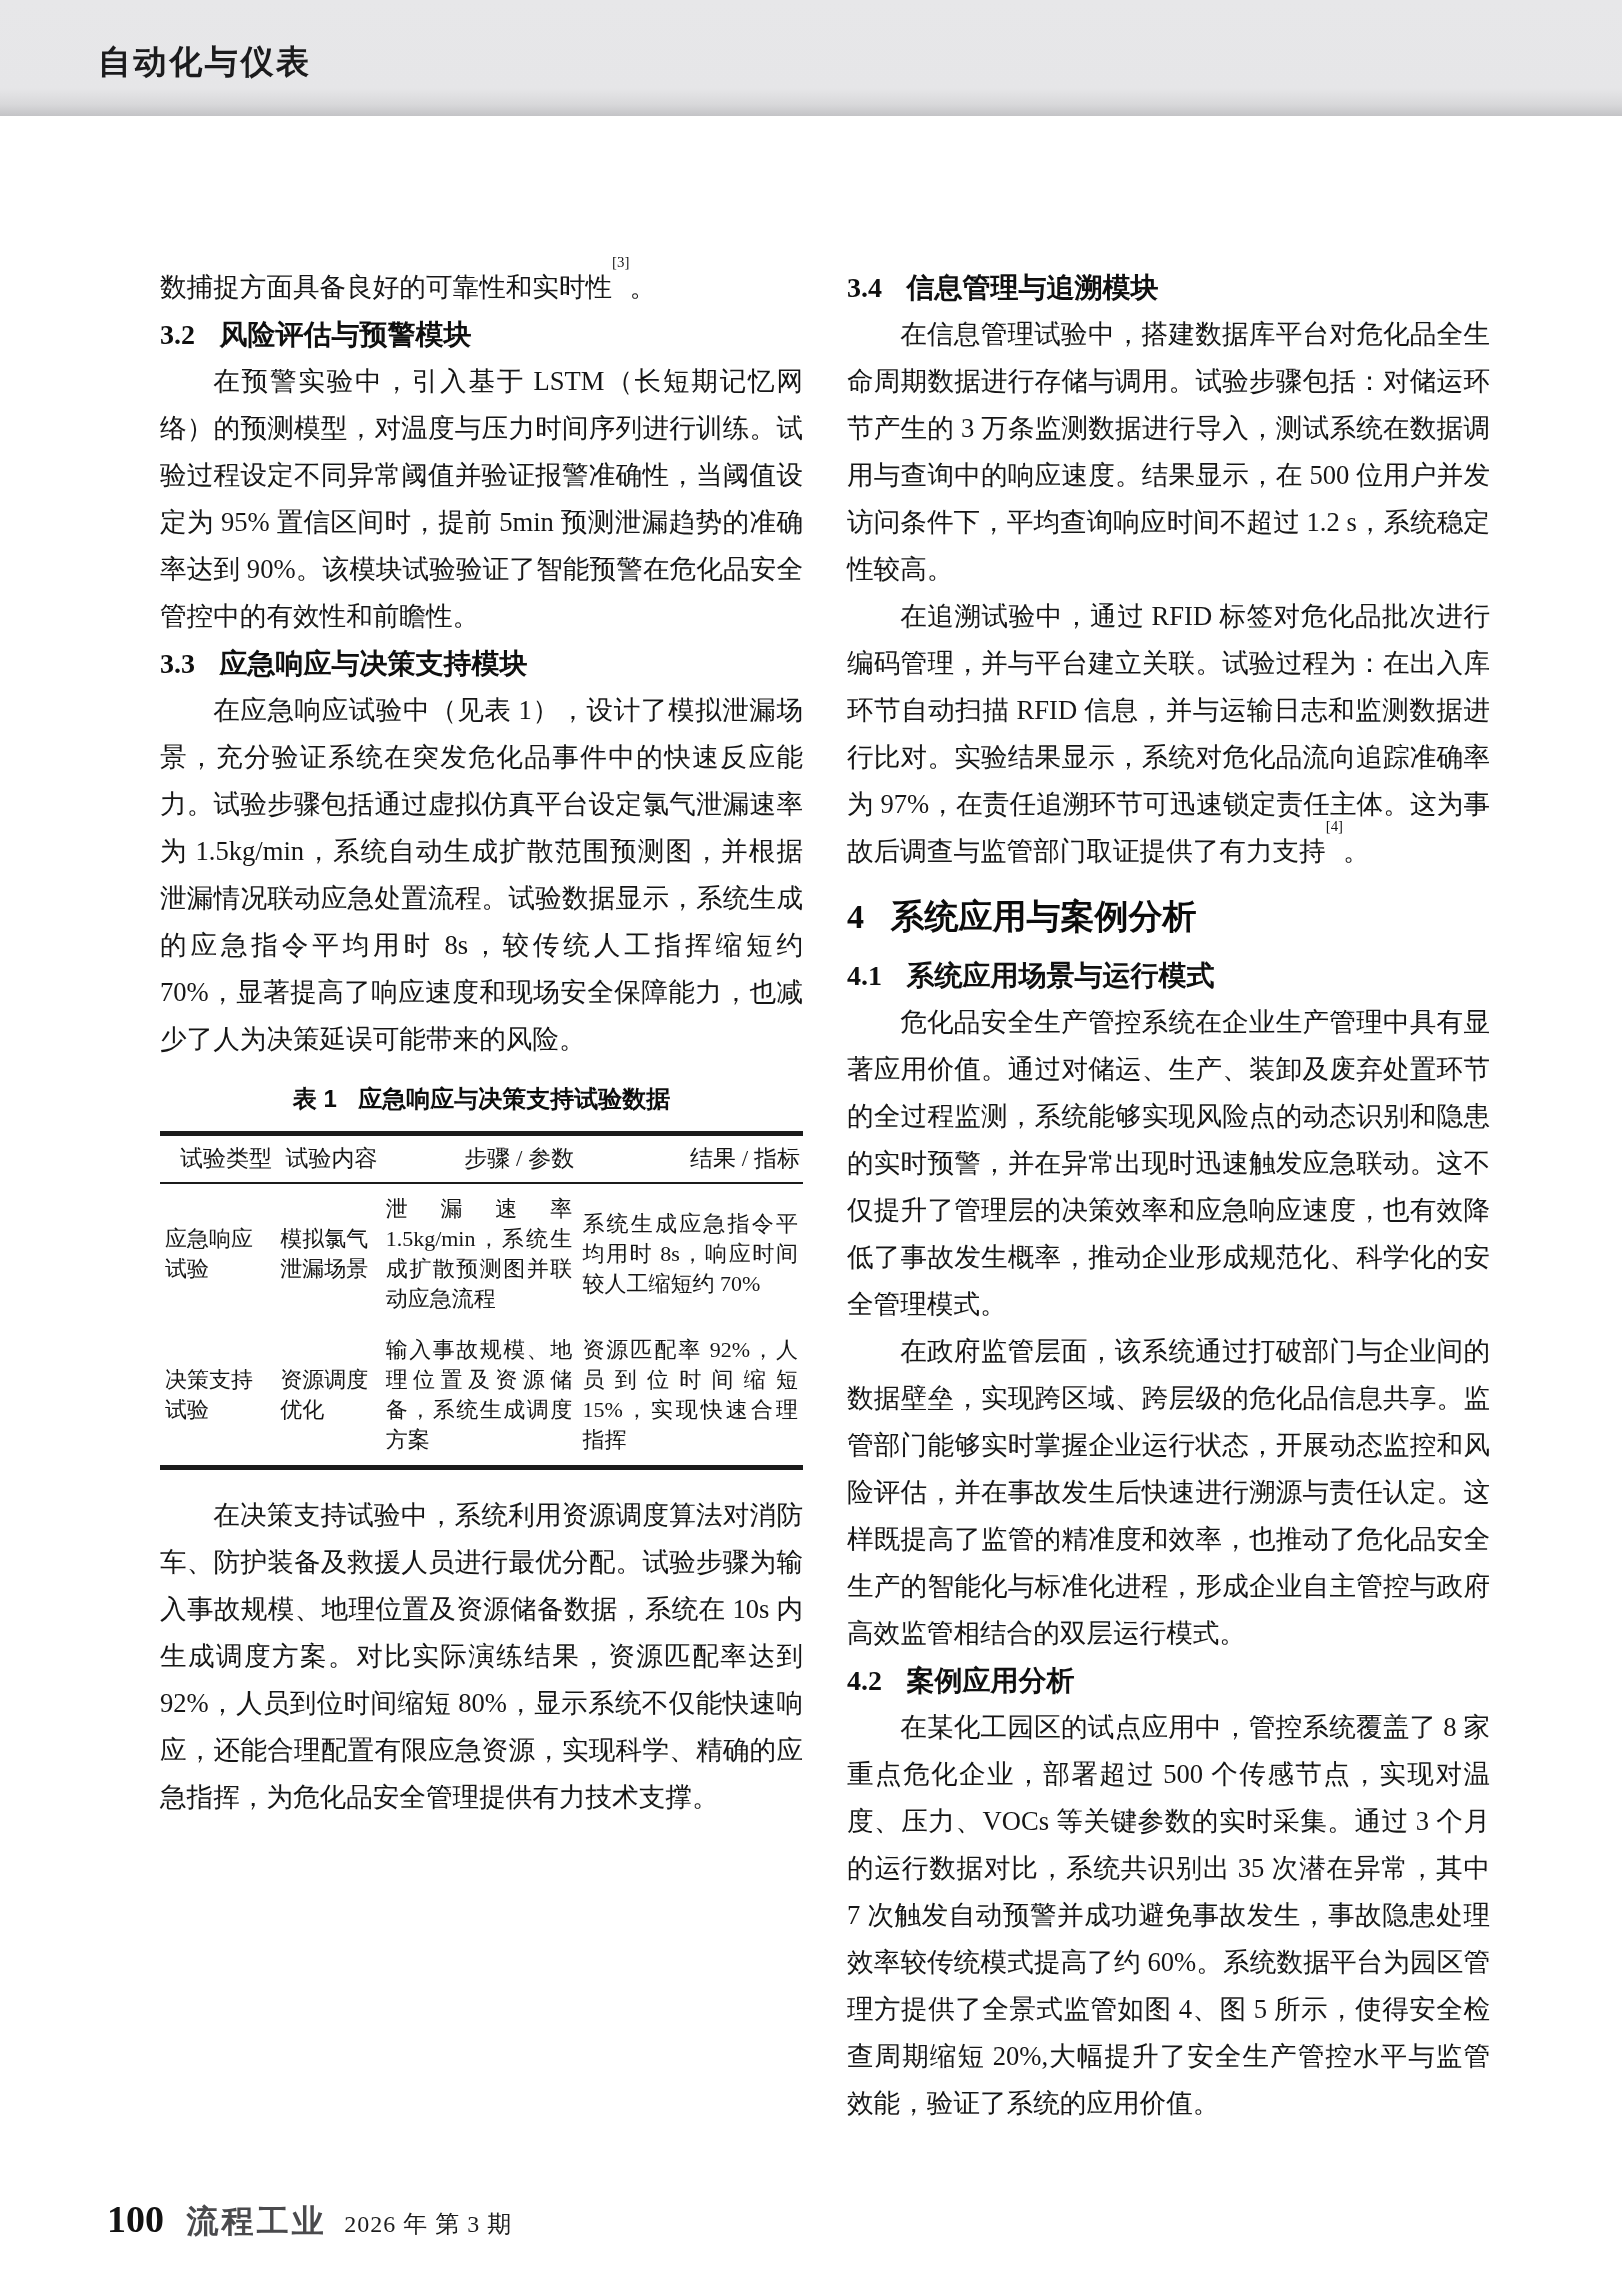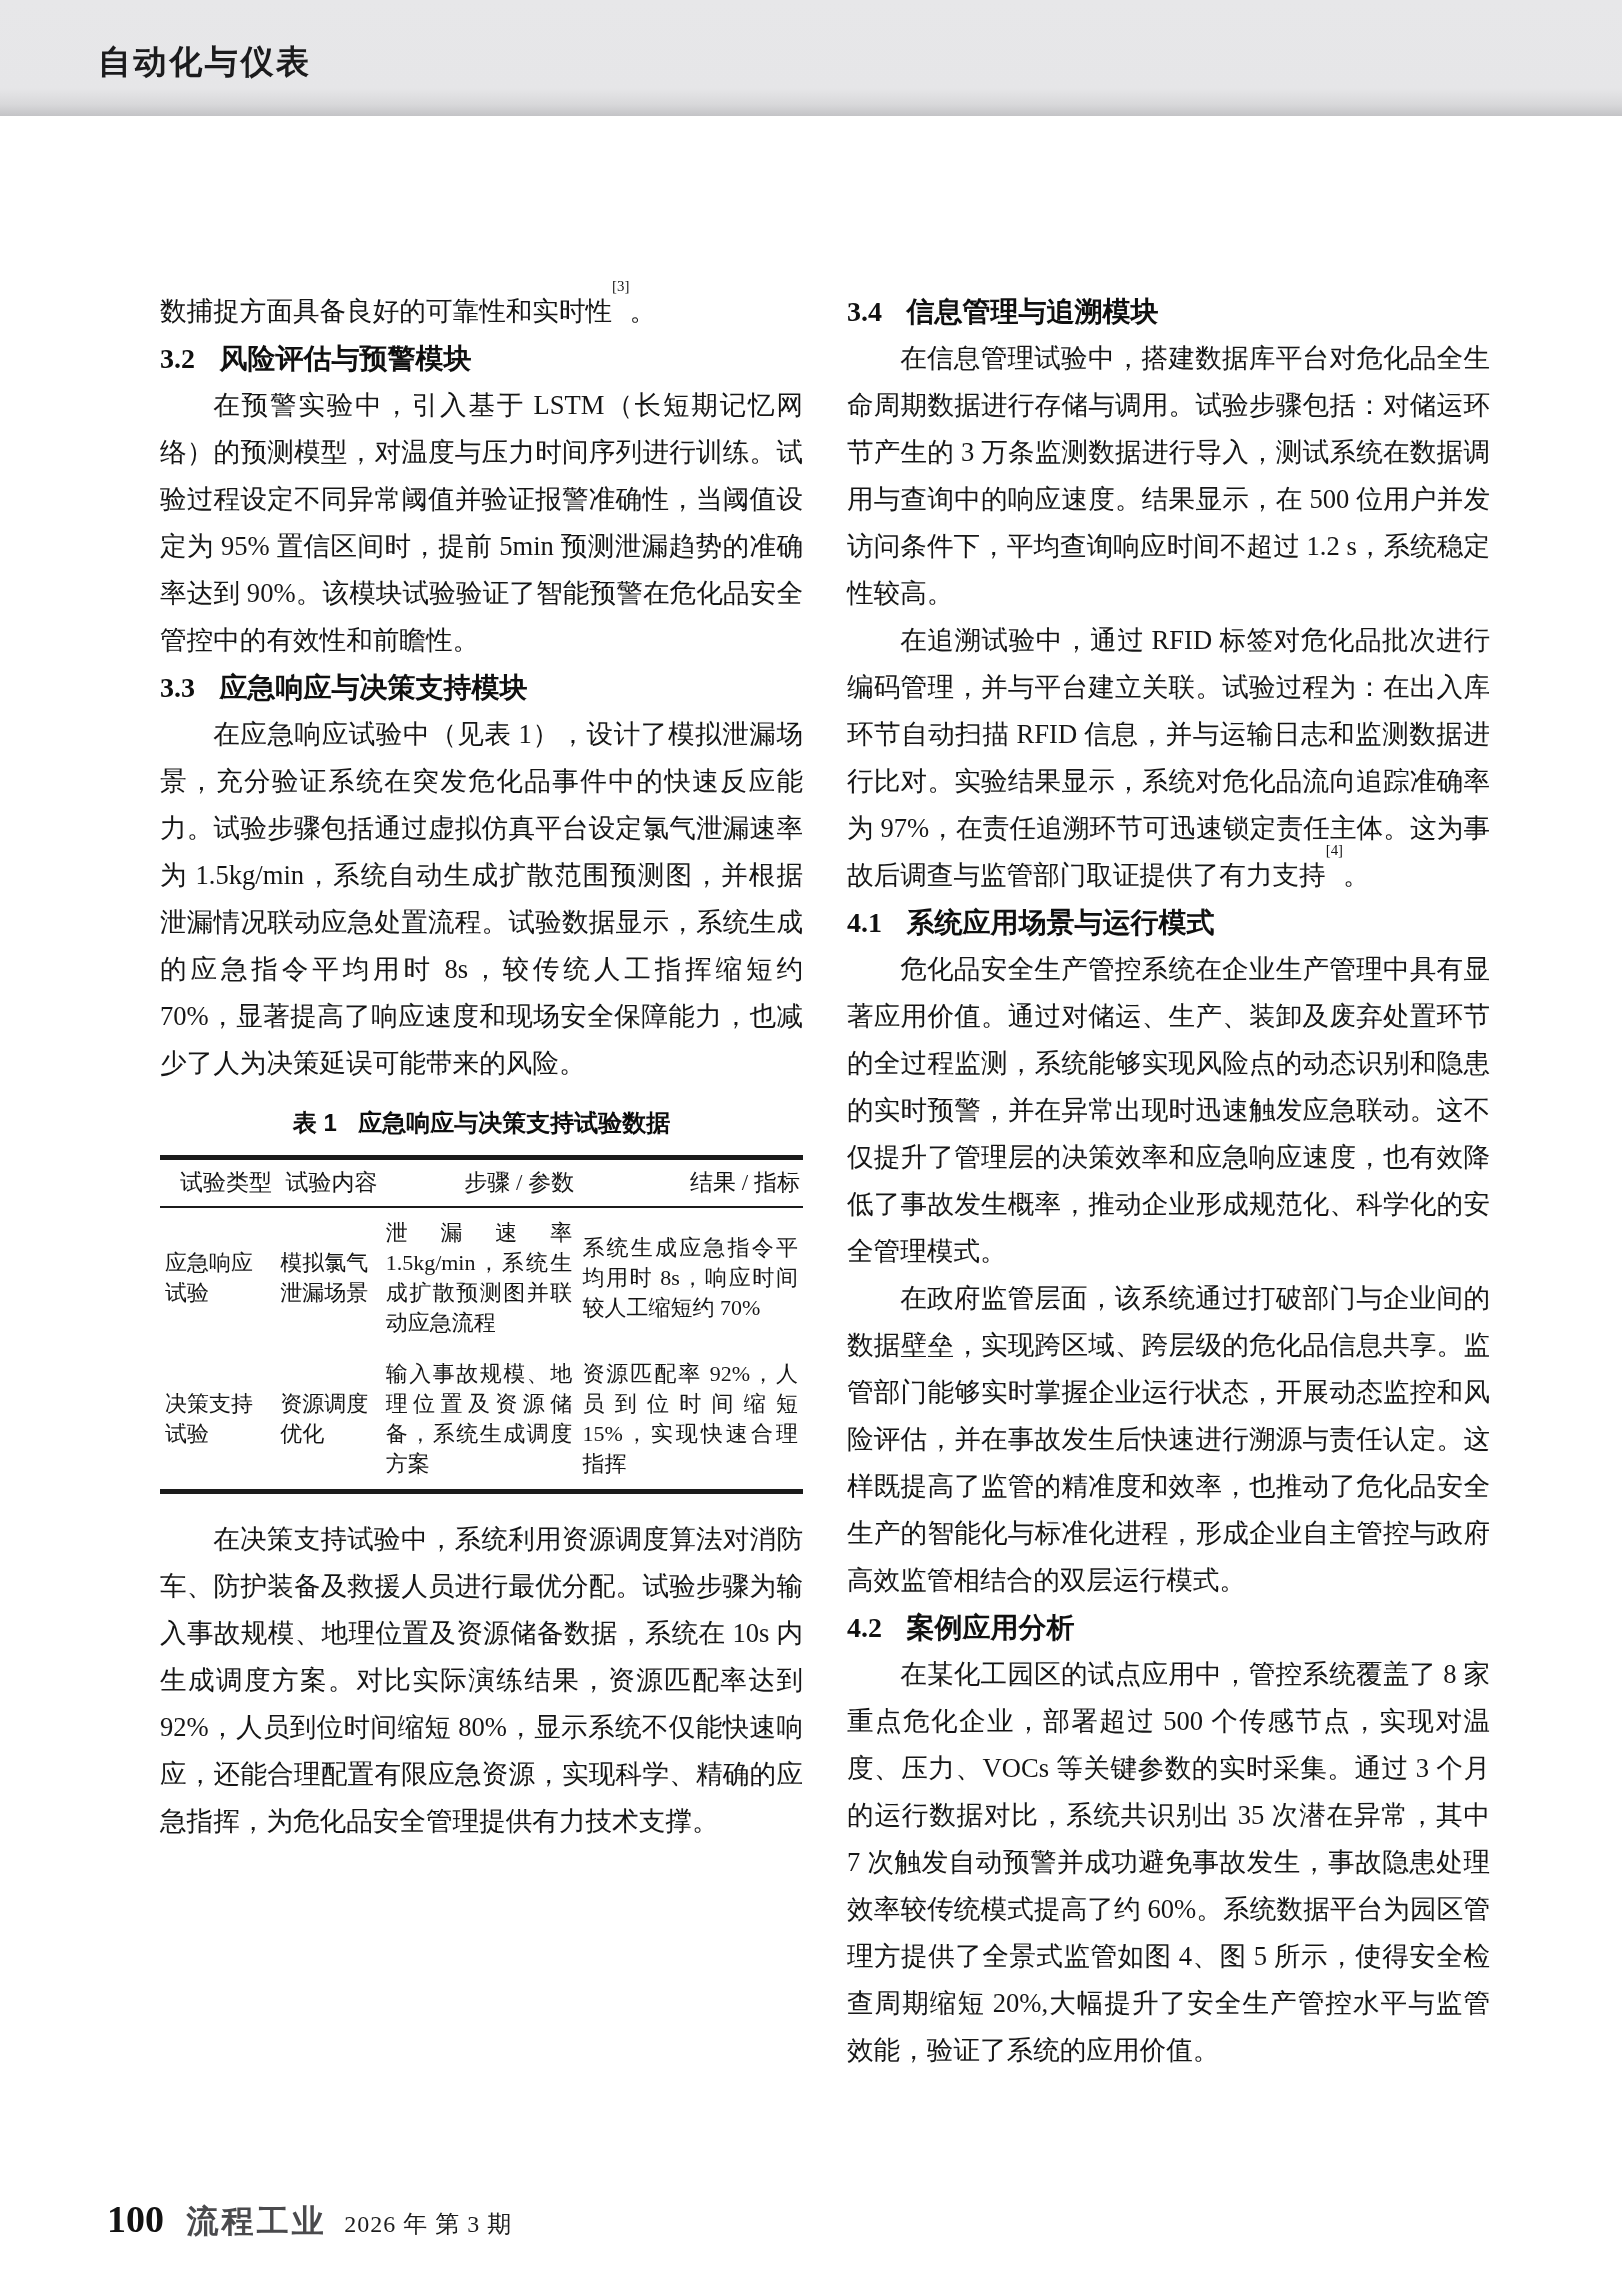--- a/index.html
+++ b/index.html
@@ -15,21 +15,21 @@
     position:absolute;top:0;left:0;width:100%;height:116px;
     background:linear-gradient(180deg,#e7e7e9 0%,#e6e6e8 76%,#d8d8da 90%,#c3c3c6 100%);
   }
   .page-title{
     position:absolute;left:98px;top:45px;
     font-family:"Liberation Sans","DejaVu Sans",sans-serif;
     font-weight:bold;font-size:33px;line-height:33px;
     letter-spacing:2.6px;color:#1b1b1d;
   }
   .column{
-    position:absolute;top:288px;width:643px;
+    position:absolute;top:264px;width:643px;
     font-size:26.6px;line-height:47px;
     text-align:justify;
   }
   .col-left{left:160px;}
   .col-right{left:847px;}
   p.para{margin:0;text-indent:2em;}
   p.para.noindent{text-indent:0;}
   sup.cite{font-size:0.56em;line-height:0;vertical-align:top;position:relative;top:-0.15em;}
   .heading-l2{
     font-family:"Liberation Sans","DejaVu Sans",sans-serif;
@@ -126,20 +126,21 @@
             <td class="c3">资源匹配率 92%，人员到位时间缩短 15%，实现快速合理指挥</td>
           </tr>
         </tbody>
       </table>
       <p class="para">在决策支持试验中，系统利用资源调度算法对消防车、防护装备及救援人员进行最优分配。试验步骤为输入事故规模、地理位置及资源储备数据，系统在 10s 内生成调度方案。对比实际演练结果，资源匹配率达到 92%，人员到位时间缩短 80%，显示系统不仅能快速响应，还能合理配置有限应急资源，实现科学、精确的应急指挥，为危化品安全管理提供有力技术支撑。</p>
     </div>
   <div class="column col-right">
       <div class="heading-l2"><span class="h-num">3.4</span><span class="h-title">信息管理与追溯模块</span></div>
       <p class="para">在信息管理试验中，搭建数据库平台对危化品全生命周期数据进行存储与调用。试验步骤包括：对储运环节产生的 3 万条监测数据进行导入，测试系统在数据调用与查询中的响应速度。结果显示，在 500 位用户并发访问条件下，平均查询响应时间不超过 1.2 s，系统稳定性较高。</p>
       <p class="para">在追溯试验中，通过 RFID 标签对危化品批次进行编码管理，并与平台建立关联。试验过程为：在出入库环节自动扫描 RFID 信息，并与运输日志和监测数据进行比对。实验结果显示，系统对危化品流向追踪准确率为 97%，在责任追溯环节可迅速锁定责任主体。这为事故后调查与监管部门取证提供了有力支持<sup class="cite">[4]</sup>。</p>
+      <div class="heading-l1"><span class="h-num">4</span><span class="h-title">系统应用与案例分析</span></div>
       <div class="heading-l2"><span class="h-num">4.1</span><span class="h-title">系统应用场景与运行模式</span></div>
       <p class="para">危化品安全生产管控系统在企业生产管理中具有显著应用价值。通过对储运、生产、装卸及废弃处置环节的全过程监测，系统能够实现风险点的动态识别和隐患的实时预警，并在异常出现时迅速触发应急联动。这不仅提升了管理层的决策效率和应急响应速度，也有效降低了事故发生概率，推动企业形成规范化、科学化的安全管理模式。</p>
       <p class="para">在政府监管层面，该系统通过打破部门与企业间的数据壁垒，实现跨区域、跨层级的危化品信息共享。监管部门能够实时掌握企业运行状态，开展动态监控和风险评估，并在事故发生后快速进行溯源与责任认定。这样既提高了监管的精准度和效率，也推动了危化品安全生产的智能化与标准化进程，形成企业自主管控与政府高效监管相结合的双层运行模式。</p>
       <div class="heading-l2"><span class="h-num">4.2</span><span class="h-title">案例应用分析</span></div>
       <p class="para">在某化工园区的试点应用中，管控系统覆盖了 8 家重点危化企业，部署超过 500 个传感节点，实现对温度、压力、VOCs 等关键参数的实时采集。通过 3 个月的运行数据对比，系统共识别出 35 次潜在异常，其中 7 次触发自动预警并成功避免事故发生，事故隐患处理效率较传统模式提高了约 60%。系统数据平台为园区管理方提供了全景式监管如图 4、图 5 所示，使得安全检查周期缩短 20%,大幅提升了安全生产管控水平与监管效能，验证了系统的应用价值。</p>
     </div>
 
   <div class="footer">
     <span class="page-number">100</span>
     <span class="journal-name">流程工业</span>

